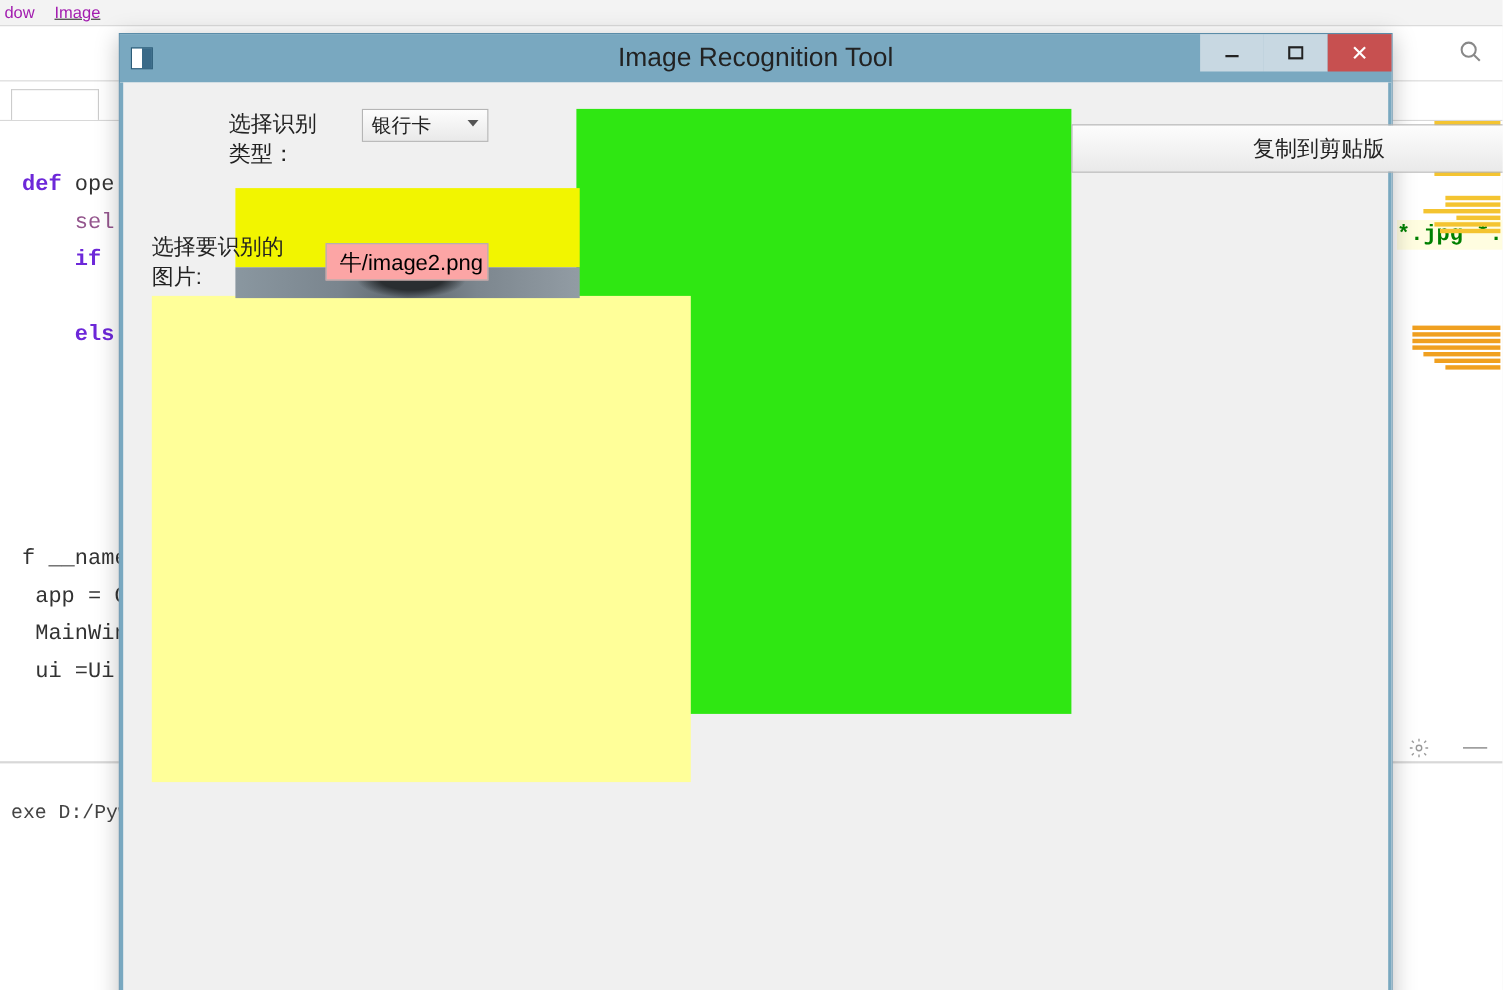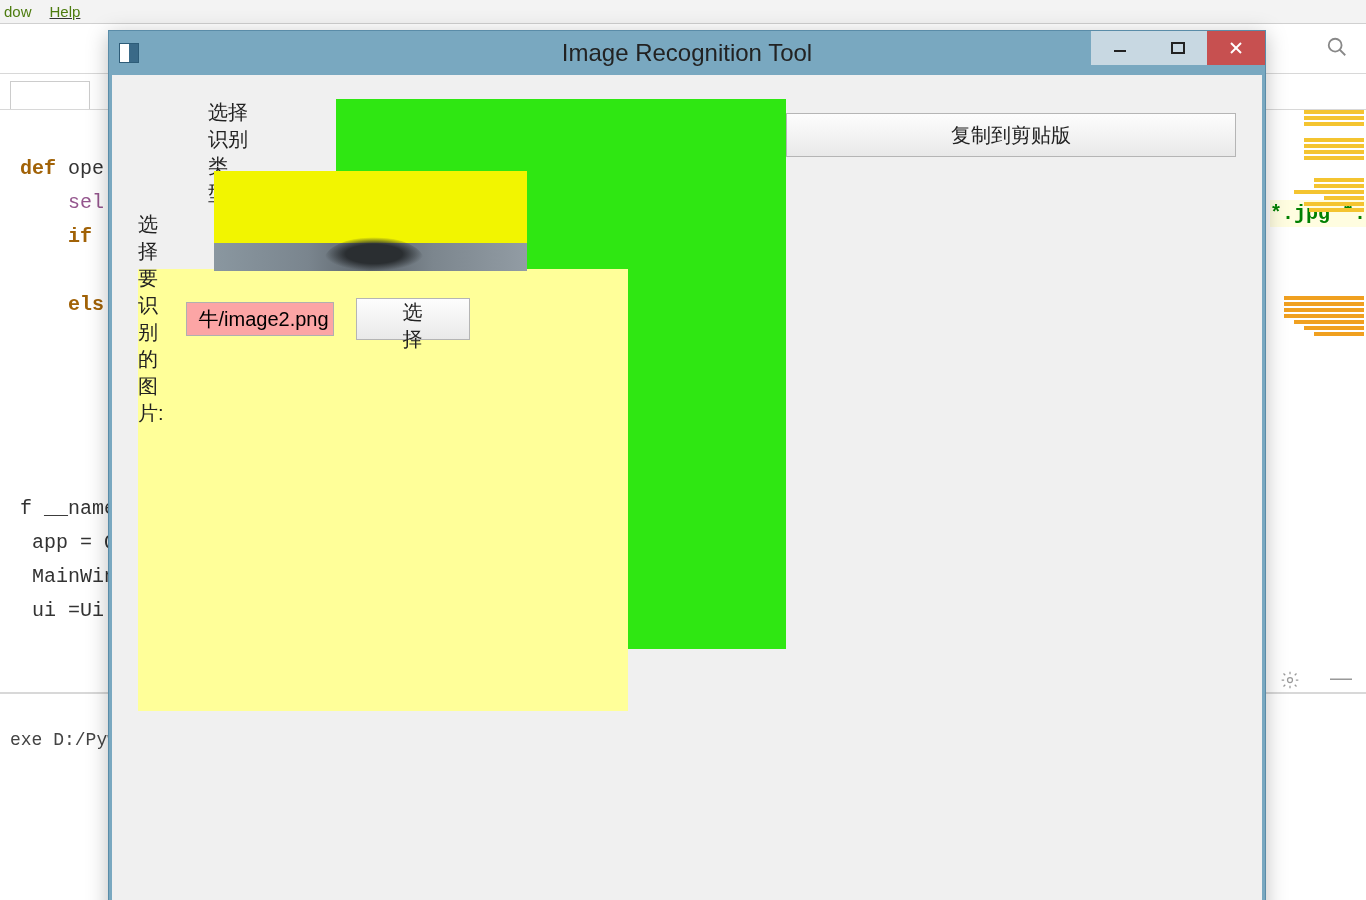--- a/index.html
+++ b/index.html
@@ -19,21 +19,21 @@
       background: #fff;
     }
     .ide-menu {
       height: 24px;
       padding-left: 4px;
       display: flex;
       align-items: center;
       gap: 18px;
       border-bottom: 1px solid #d0d0d0;
       font-size: 15px;
-      color: #4d7c0f;
+      color: #a21caf;
       background: #f3f3f3;
     }
     .ide-menu span { }
     .ide-menu .ul { text-decoration: underline; text-decoration-color: #333; }
     .ide-toolbar {
       height: 50px;
       border-bottom: 1px solid #d8d8d8;
       background: #fff;
       position: relative;
     }
@@ -61,21 +61,21 @@
     }
     .ide-code {
       position: absolute;
       top: 112px; left: 0; right: 0;
       padding: 40px 20px 10px 20px;
       font-family: "Courier New", monospace;
       font-size: 20px;
       line-height: 34px;
       color: #333;
     }
-    .ide-code .kw { color: #a16207; font-weight: bold; margin-top: 44px; }
+    .ide-code .kw { color: #6d28d9; font-weight: bold; margin-top: 44px; }
     .ide-code .self { color: #94558d; }
     .ide-code .line { white-space: pre; }
     .ide-console {
       position: absolute;
       left: 0; right: 0;
       top: 692px;
       border-top: 2px solid #d8d8d8;
       padding: 36px 10px 10px 10px;
       font-family: "Courier New", monospace;
       font-size: 18px;
@@ -296,21 +296,21 @@
       cursor: pointer;
       font-family: inherit;
     }
   </style>
 </head>
 <body>
 
 <div class="ide-bg">
   <div class="ide-menu">
     <span><span>dow</span></span>
-    <span><span class="ul">Help</span></span>
+    <span><span class="ul">Image</span></span>
   </div>
   <div class="ide-toolbar">
     <svg class="search-icon" viewBox="0 0 24 24" fill="none" stroke="currentColor" stroke-width="2">
       <circle cx="10" cy="10" r="7"></circle>
         <line x1="21" y1="21" x2="15" y2="15"></line>
     </svg>
   </div>
   <div class="ide-tabs-row">
     <div class="ide-tab"></div>
   </div>
@@ -388,27 +388,30 @@
             <line x1="2" y1="2" x2="12" y2="12" stroke="#fff" stroke-width="2"></line>
             <line x1="12" y1="2" x2="2" y2="12" stroke="#fff" stroke-width="2"></line>
           </svg>
       </div>
     </div>
   </div>
   <div class="win-body">
     <div class="left-pane">
       <div class="row1">
         <span class="label">选择识别类型：</span>
+        <div class="combo">
+          <span>银行卡</span>
+          <span class="chev"></span>
+        </div>
       </div>
       <div class="yellow-top"></div>
       <div class="img-peek"></div>
       <div class="row2">
         <span class="label">选择要识别的图片:</span>
         <input class="path-input" value="牛/image2.png" style="">
-        <button class="btn">选择</button>
       </div>
       <div class="yellow-main"></div>
     </div>
     <div class="right-pane">
       <div class="green-box"></div>
       <button class="copy-btn">复制到剪贴版</button>
     </div>
   </div>
 </div>
 

